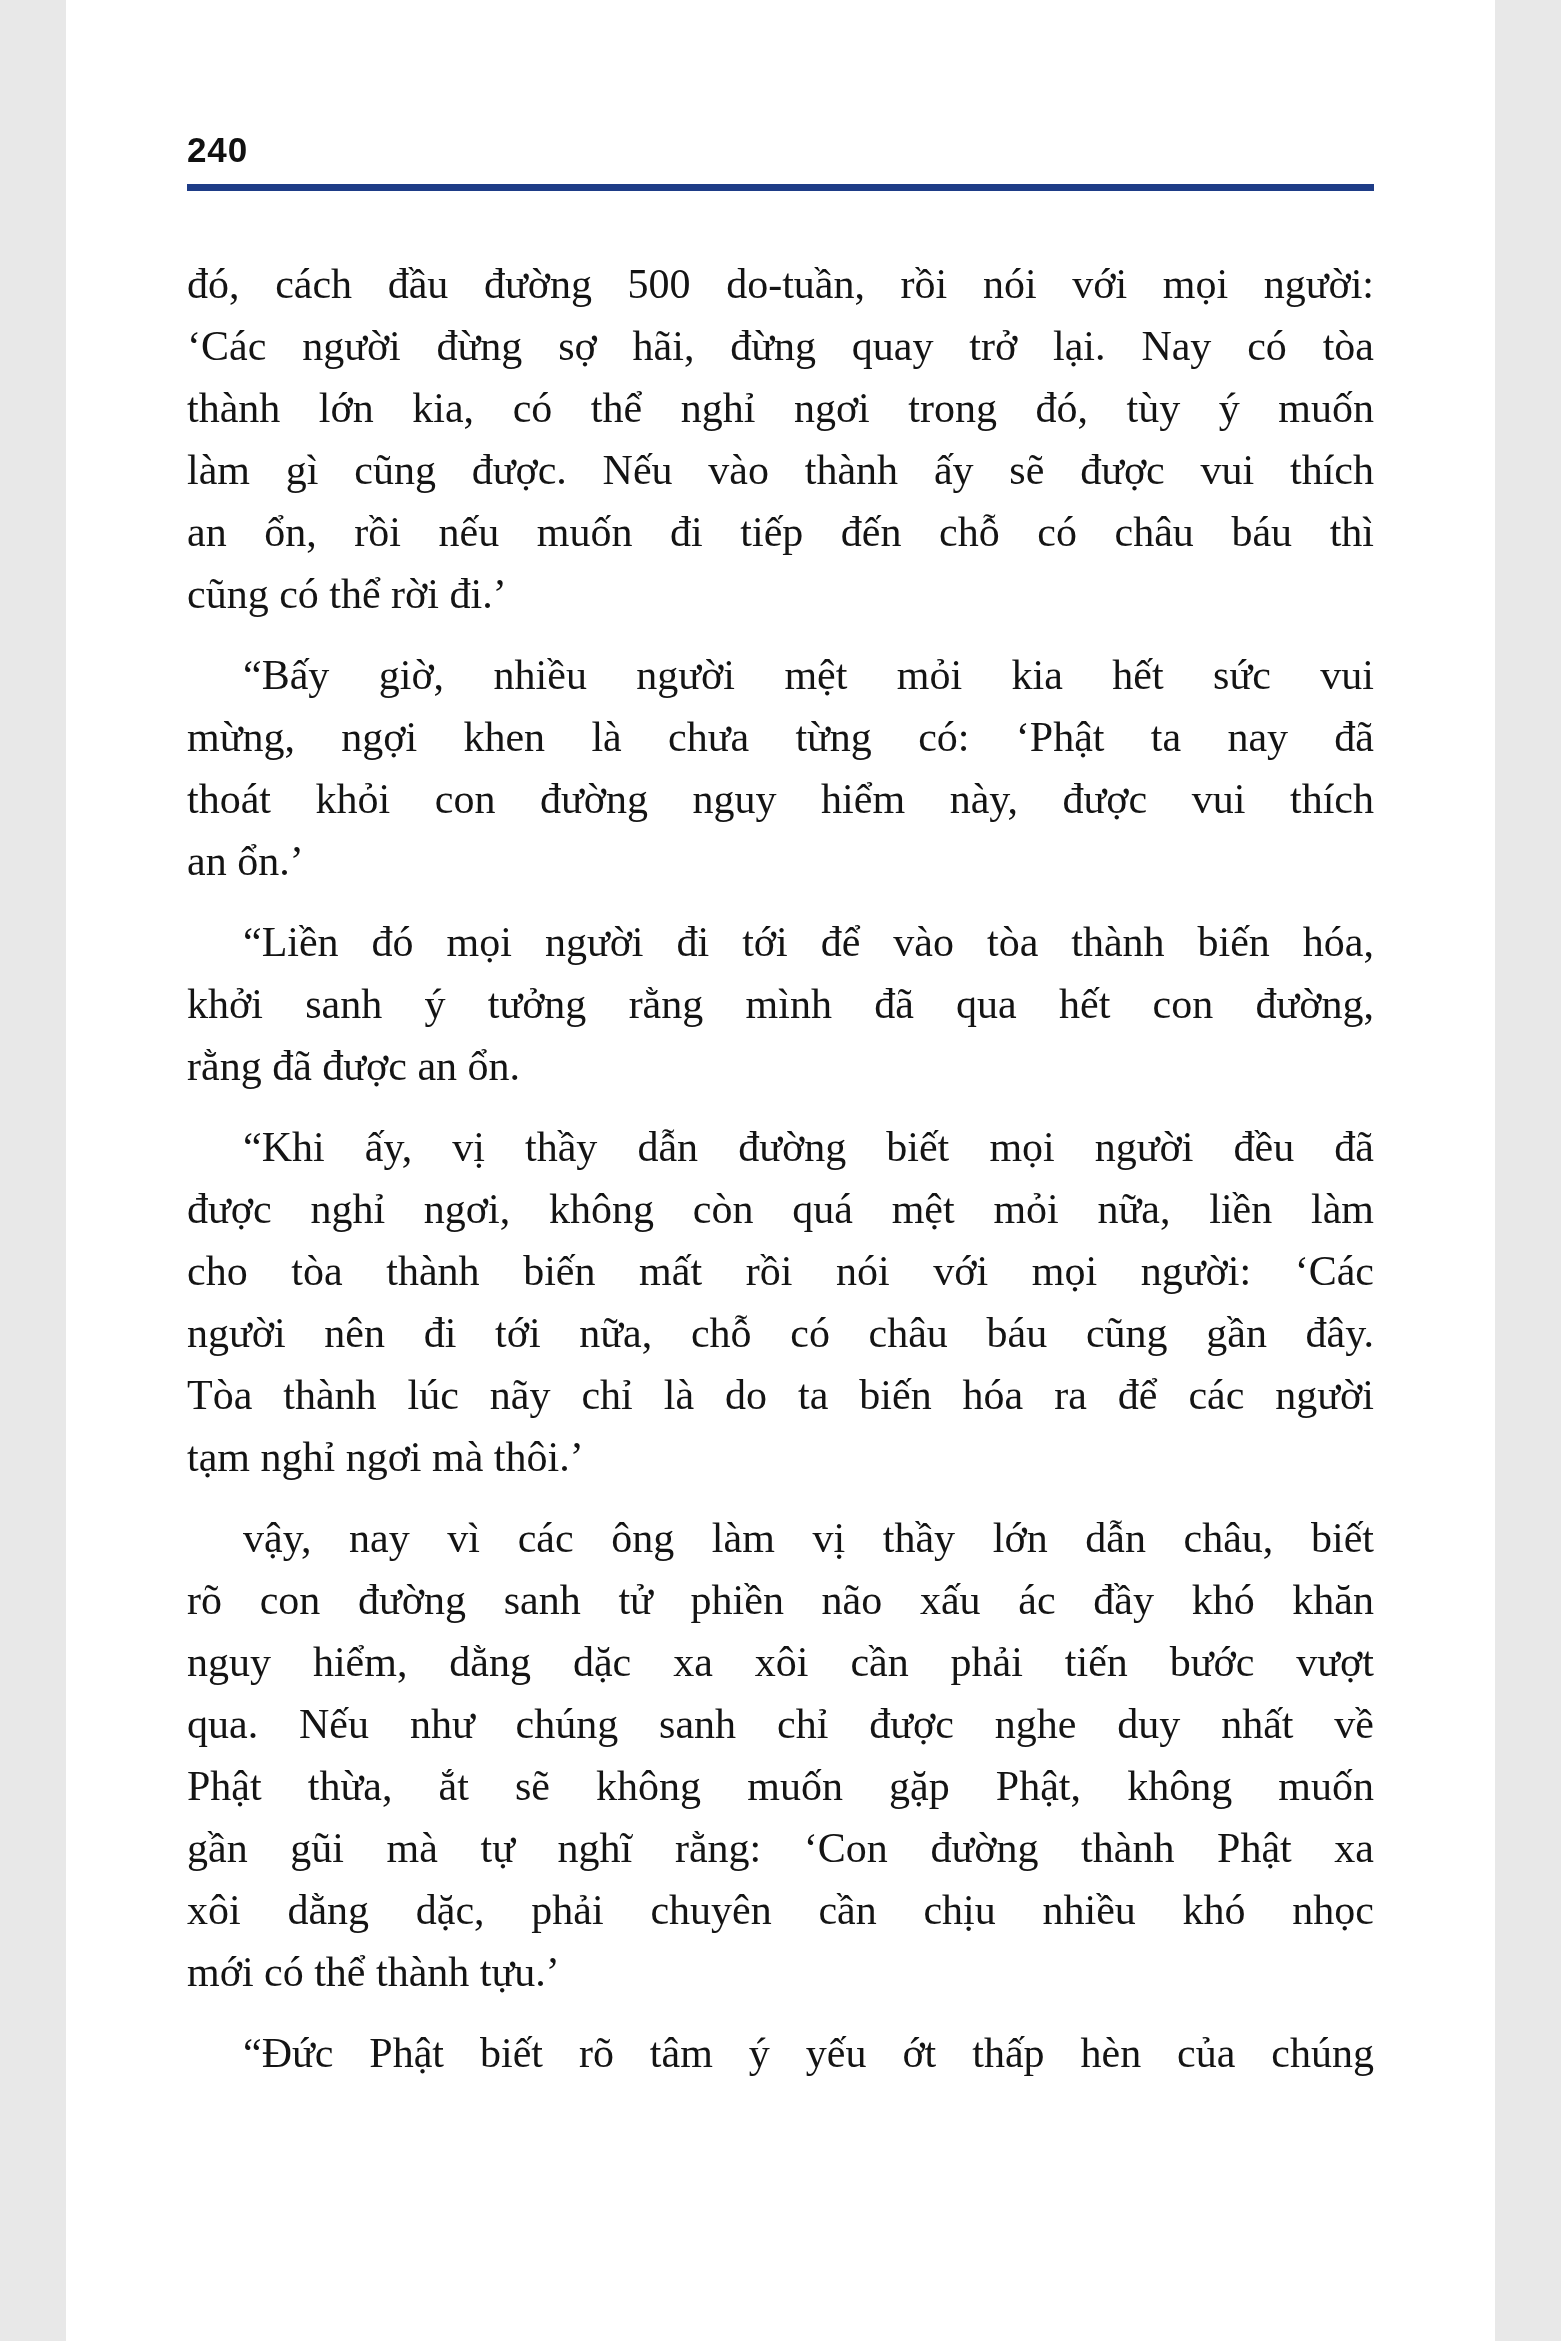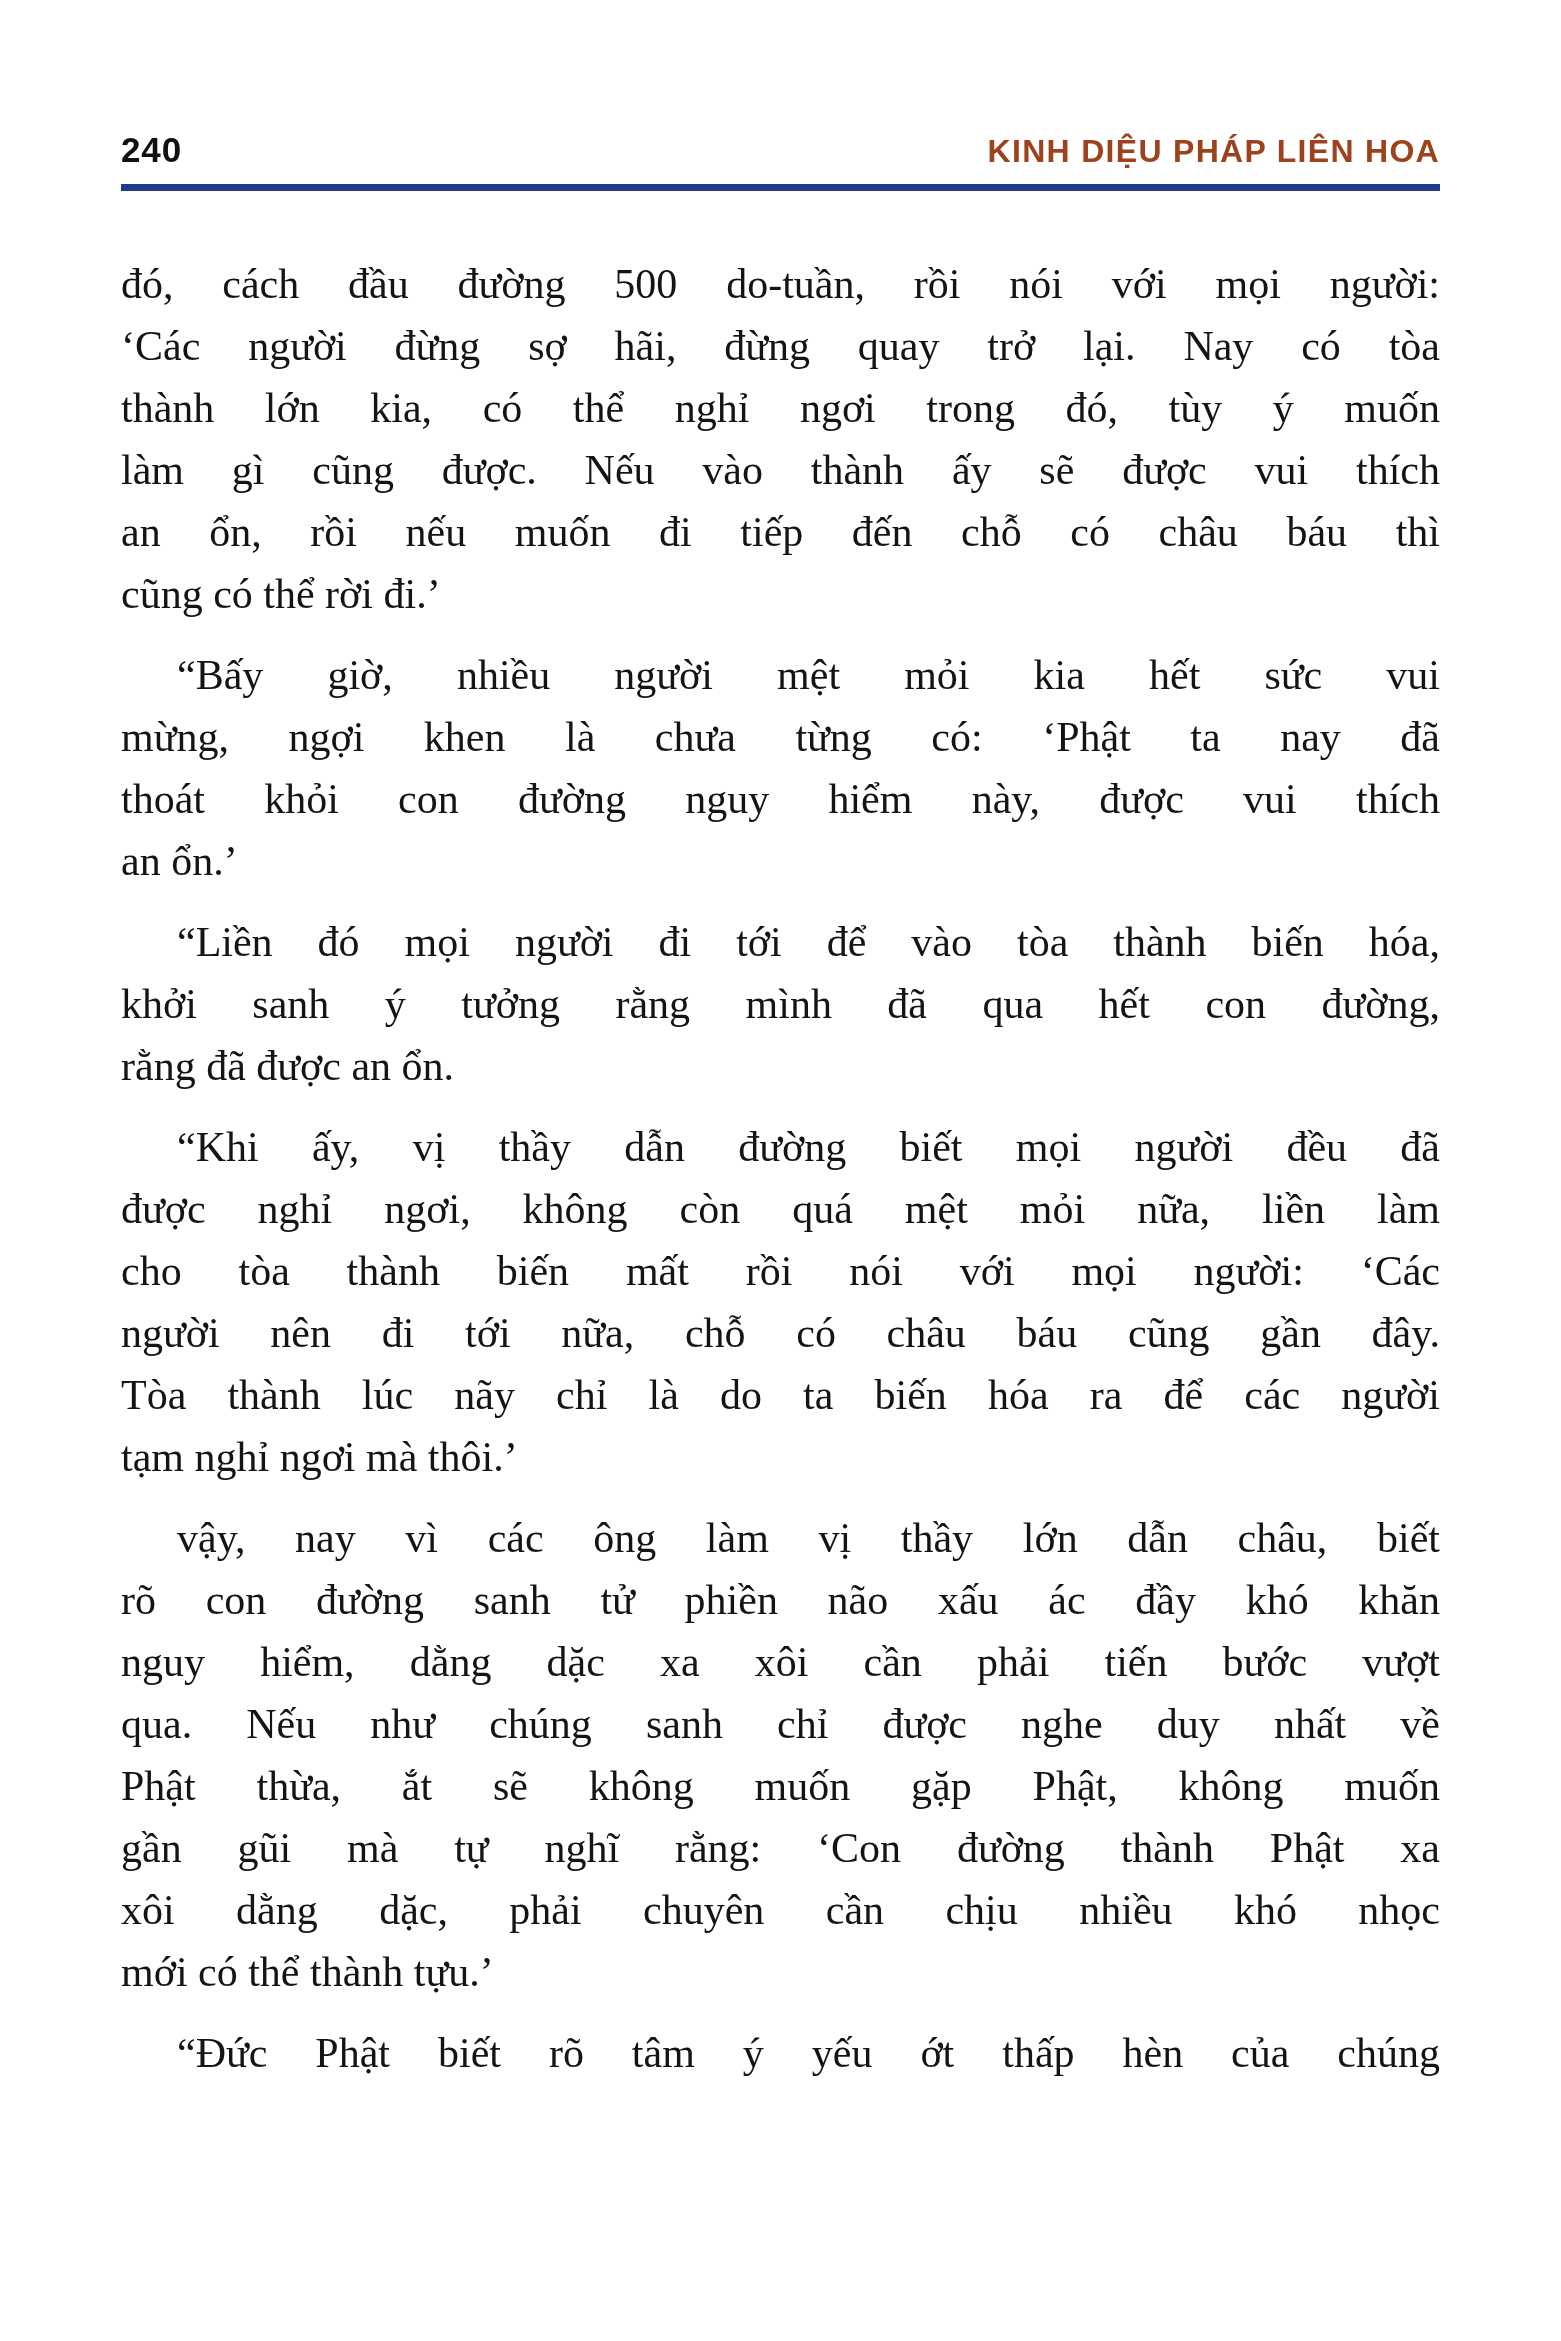--- a/index.html
+++ b/index.html
@@ -1,18 +1,18 @@
 <!DOCTYPE html>
 <html style="--page-background: #ffffff; --page-number: #111111; --running-title: #9c431d; --header-rule: #1e3c87; --body-text: #141414;font-size:14px"><head>
 <meta charset="utf-8">
 <style>
   html, body { margin: 0; padding: 0; background: #e8e8e8; }
   .page {
     position: relative;
-    width: 1561px;
+    width: 1429px;
     height: 2342px;
     margin: 0 auto;
     background: var(--page-background, #ffffff);
     box-sizing: border-box;
     padding: 130px 121px 0 121px;
     overflow: hidden;
     font-family: "Liberation Serif", serif;
   }
   .header {
     display: flex;
@@ -52,21 +52,20 @@
     white-space: normal;
   }
   .line.last { text-align-last: left; }
 </style>
 </head>
 <body>
 
 <div class="page">
   <div class="header">
     <span class="page-num">240</span>
-    <span class="running-title">KINH DIỆU PHÁP LIÊN HOA</span>
   </div>
   <div class="rule"></div>
   <div class="body-text">
       <div class="paragraph">
         <div class="line">đó, cách đầu đường 500 do-tuần, rồi nói với mọi người:</div>
         <div class="line">‘Các người đừng sợ hãi, đừng quay trở lại. Nay có tòa</div>
         <div class="line">thành lớn kia, có thể nghỉ ngơi trong đó, tùy ý muốn</div>
         <div class="line">làm gì cũng được. Nếu vào thành ấy sẽ được vui thích</div>
         <div class="line">an ổn, rồi nếu muốn đi tiếp đến chỗ có châu báu thì</div>
         <div class="line last">cũng có thể rời đi.’</div>

